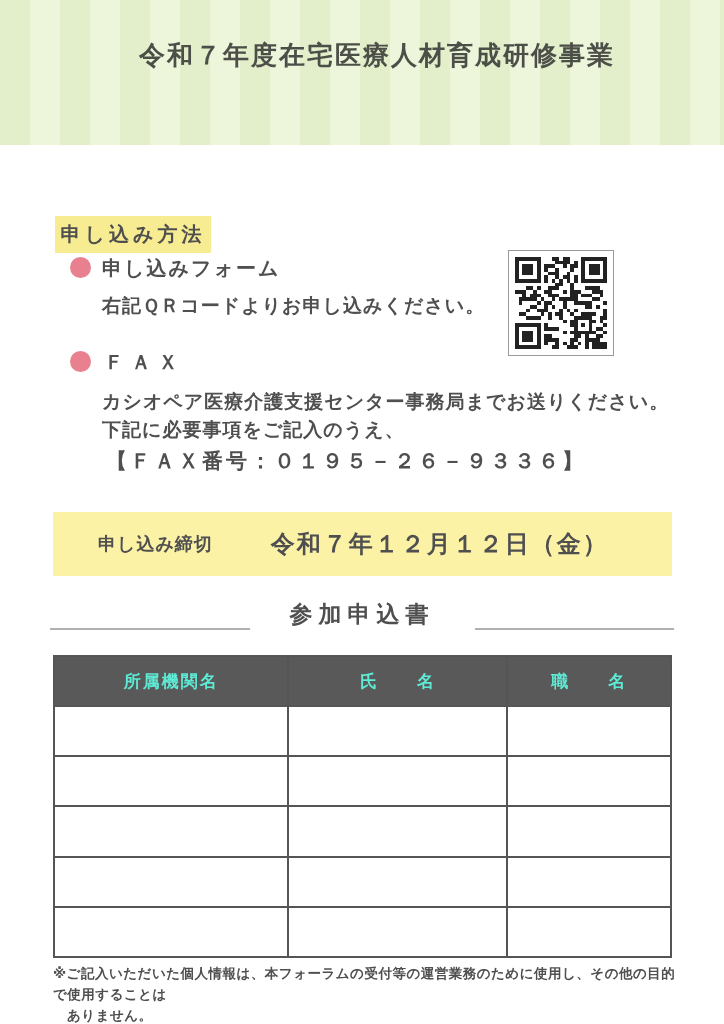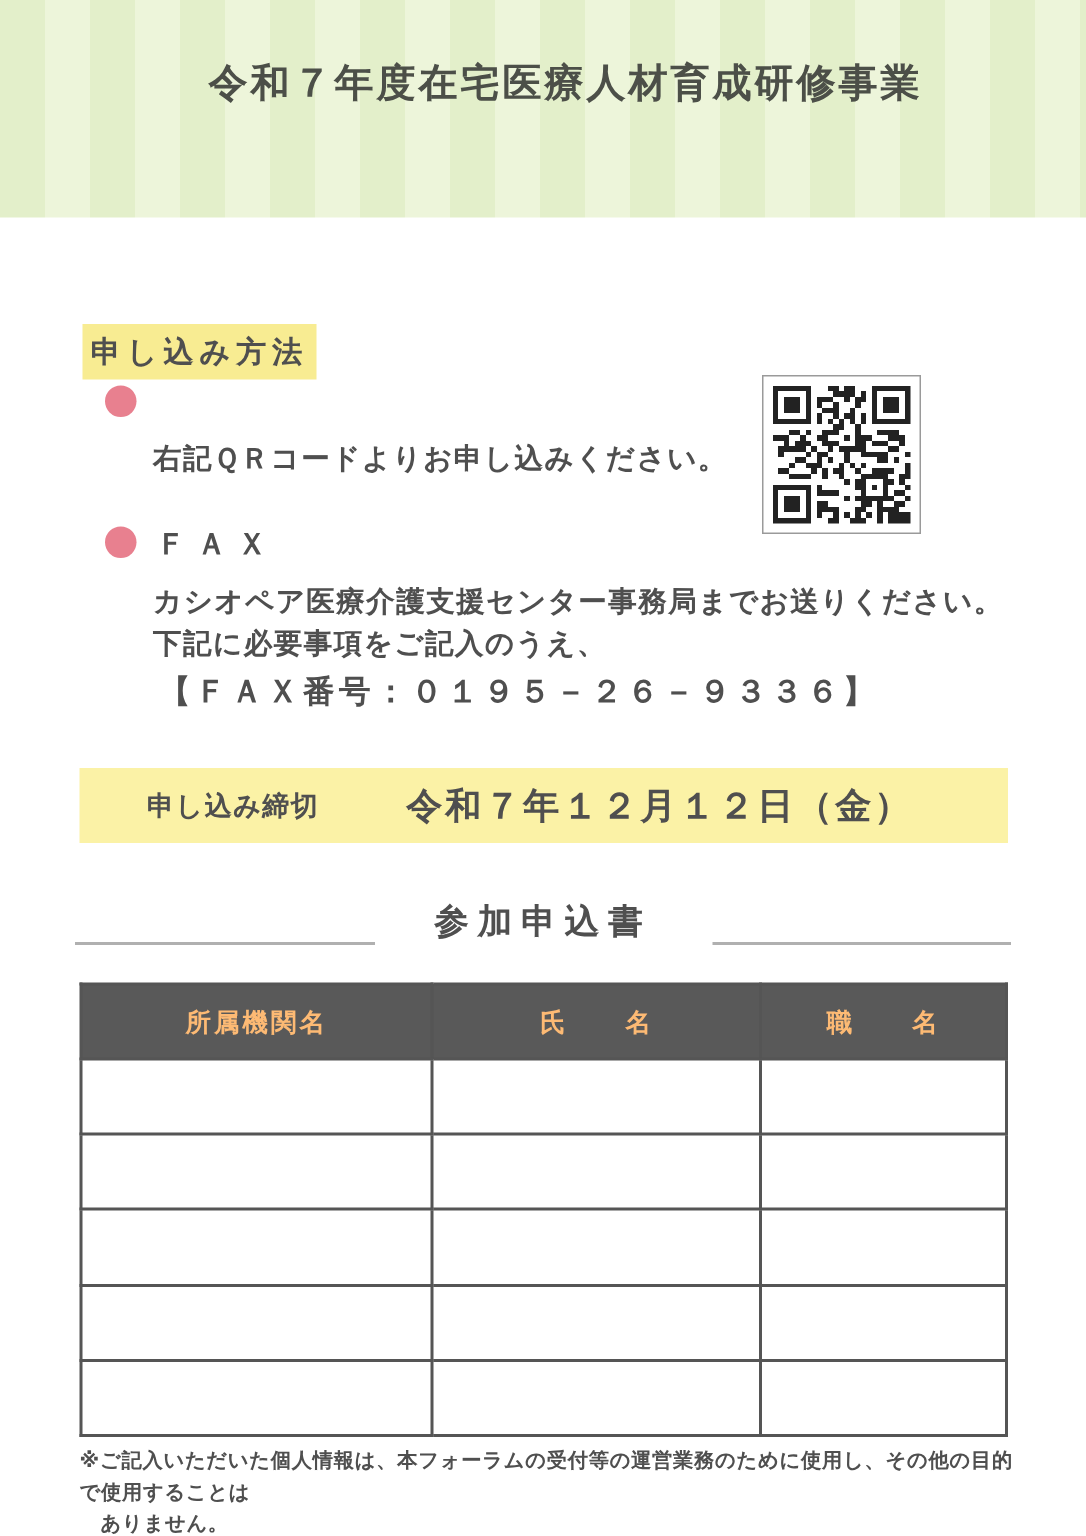--- a/index.html
+++ b/index.html
@@ -78,21 +78,21 @@
   
   .qr-box{
     position:absolute;left:508px;top:250px;
     width:106px;height:106px;
     background:#ffffff;border:1px solid #9a9a9a;
     display:flex;align-items:center;justify-content:center;
   }
   .qr-box svg{display:block;}
   
   .deadline{
-    position:absolute;left:53px;top:512px;width:619px;height:50px;
+    position:absolute;left:53px;top:512px;width:619px;height:64px;
     background:var(--banner-yellow);
     display:flex;align-items:center;
   }
   .deadline-label{
     margin-left:45px;font-size:18px;font-weight:700;letter-spacing:1px;
   }
   .deadline-date{
     margin-left:58px;font-size:24px;font-weight:700;letter-spacing:2px;
   }
   
@@ -106,21 +106,21 @@
   .form-title{
     font-size:23px;font-weight:700;letter-spacing:6px;
     margin:0 40px;white-space:nowrap;
   }
   
   .form-table{
     position:absolute;left:53px;top:655px;width:619px;height:303px;
     border-collapse:collapse;table-layout:fixed;
   }
   .form-table th{
-    background:var(--thead-bg);color:#fdba74;
+    background:var(--thead-bg);color:#5eead4;
     font-size:17px;font-weight:700;letter-spacing:2px;
     height:50px;border:2px solid var(--table-border);
     border-left:2px solid #ffffff;
   }
   .form-table th:first-child{border-left:2px solid var(--table-border);}
   .form-table td{
     height:50px;border:2px solid var(--table-border);background:#ffffff;
   }
   
   .footer-note{
@@ -134,20 +134,21 @@
 
 <div class="page">
 
   <div class="header">
     <div class="header-title line1">令和７年度在宅医療人材育成研修事業</div>
   </div>
 
   <div class="method-label">申し込み方法</div>
 
   <span class="bullet b1"></span>
+  <div class="item-title t1">申し込みフォーム</div>
   <div class="item-line1">右記ＱＲコードよりお申し込みください。</div>
 
   <div class="qr-box">
     <svg id="qr-svg" width="92" height="92" viewBox="0 0 25 25" shape-rendering="crispEdges">
         <rect x="0" y="0" width="1" height="1" fill="#222222"></rect>
         <rect x="1" y="0" width="1" height="1" fill="#222222"></rect>
         <rect x="2" y="0" width="1" height="1" fill="#222222"></rect>
         <rect x="3" y="0" width="1" height="1" fill="#222222"></rect>
         <rect x="4" y="0" width="1" height="1" fill="#222222"></rect>
         <rect x="5" y="0" width="1" height="1" fill="#222222"></rect>

